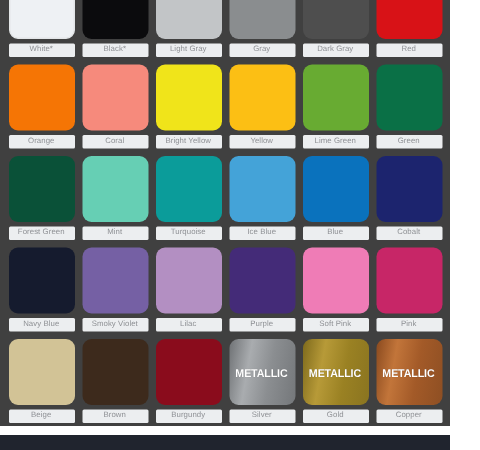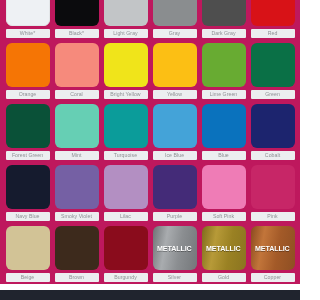--- a/index.html
+++ b/index.html
@@ -5,21 +5,21 @@
   html,body{margin:0;padding:0;}
   body{
     width:300px;height:300px;
     background:#ffffff;
     font-family:"Liberation Sans", sans-serif;
     overflow:hidden;
   }
   #page{
     position:relative;
     width:300px;height:300px;
-    background:#be185d;
+    background:#404040;
     box-sizing:border-box;
   }
   .grid{
     position:absolute;
     left:0;top:-18px;
     width:300px;
   }
   .row{
     display:flex;
     justify-content:center;

